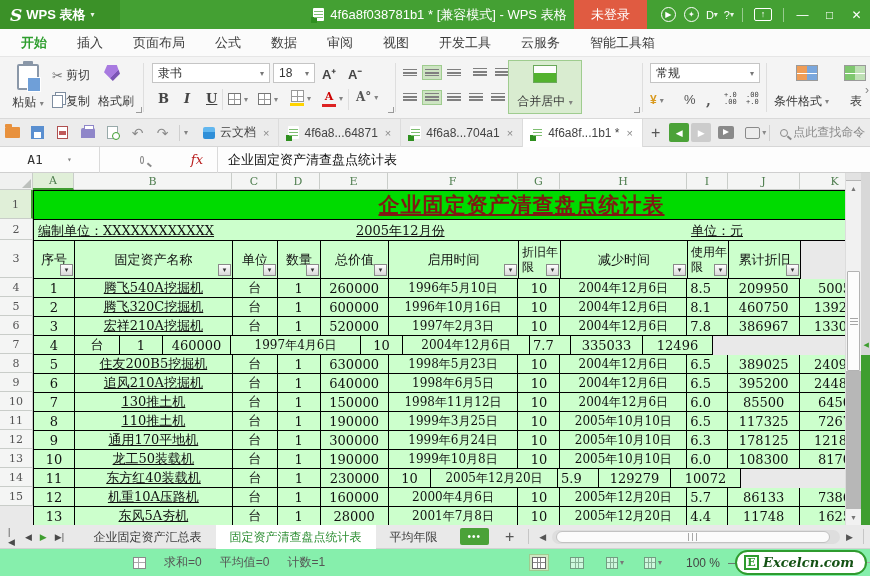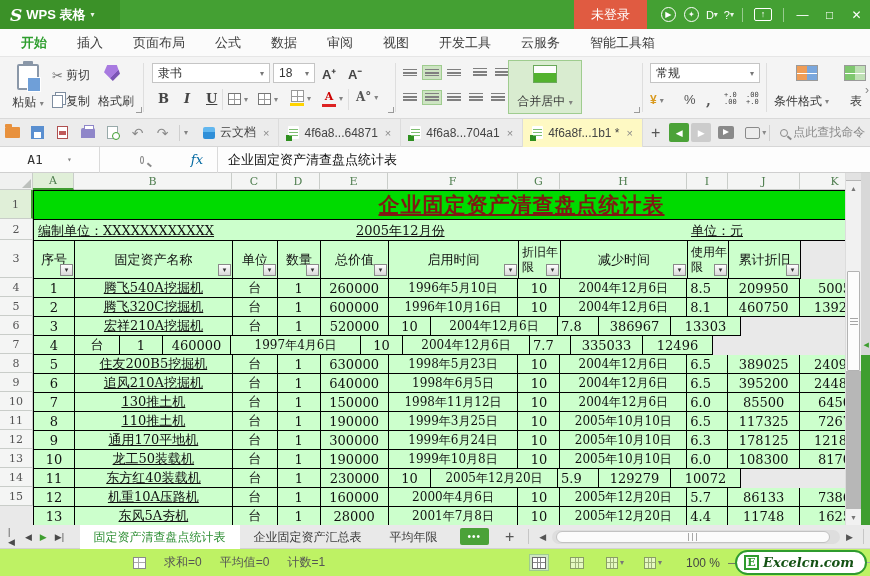--- a/index.html
+++ b/index.html
@@ -76,40 +76,40 @@
   .i-pdf{width:11px;height:13px;background:#fff;border:1px solid #b05050;position:relative;}
   .i-pdf::after{content:'';position:absolute;left:1px;top:4px;width:7px;height:4px;background:#c05a5a;}
   .i-print{width:14px;height:10px;background:#8f86c9;border-radius:2px 2px 0 0;position:relative;}
   .i-print::before{content:'';position:absolute;left:3px;top:-3px;width:8px;height:3px;background:#fff;border:1px solid #8f86c9;}
   .i-prev{width:11px;height:13px;background:#fff;border:1px solid #9aa;position:relative;}
   .i-prev::after{content:'';position:absolute;right:-3px;bottom:-2px;width:6px;height:6px;border:1px solid #3f9e30;border-radius:50%;background:#fff;}
   .undo{font-size:14px;color:#8a8a8a;}
   .dsep{width:1px;height:16px;background:#cfcfcf;margin:0 4px;}
   .dtabs{display:flex;align-items:stretch;height:28px;margin-left:6px;}
   .dtab{display:flex;align-items:center;gap:5px;padding:0 9px;font-size:12px;color:#444;border-right:1px solid #dcdcdc;}
-  .dtab.active{background:#fef9c3;}
+  .dtab.active{background:#ffffff;}
   .i-cloud{width:12px;height:12px;background:linear-gradient(180deg,#62b7ef 0 45%,#2f8fd8 45%);transform:rotate(0deg);border-radius:2px;}
   .dx{color:#8a8a8a;font-size:11px;margin-left:2px;}
   .addtab{font-size:16px;color:#555;padding:0 8px;}
   .navbtn{width:20px;height:19px;border-radius:2px;display:flex;align-items:center;justify-content:center;font-size:9px;margin:0 1px;}
   .navbtn.grn{background:#4ba238;color:#fff;}
   .navbtn.gry{background:#cccccc;color:#fff;}
   .mdi{width:16px;height:13px;background:#8a8a8a;border-radius:2px;position:relative;margin:0 6px;}
   .mdi::after{content:'';position:absolute;left:5px;top:3px;border-left:6px solid #fff;border-top:3.5px solid transparent;border-bottom:3.5px solid transparent;}
   .mdi2{width:15px;height:12px;border:1px solid #8a8a8a;border-radius:2px;position:relative;margin:0 5px;}
   .mdi2::after{content:'▾';position:absolute;right:-7px;top:0;font-size:8px;color:#8a8a8a;}
   .findbox{display:flex;align-items:center;gap:5px;color:#8a8a8a;font-size:12px;margin-left:6px;}
   .i-lens{width:8px;height:8px;border:1.5px solid #8a8a8a;border-radius:50%;position:relative;}
   .i-lens::after{content:'';position:absolute;left:6px;top:7px;width:5px;height:1.5px;background:#8a8a8a;transform:rotate(40deg);}
 
   
   .fbar{position:absolute;left:0;top:147px;right:0;height:26px;background:#fdfdfd;border-bottom:1px solid #cfcfcf;display:flex;align-items:center;}
   .namebox{width:100px;height:26px;border-right:1px solid #dadada;display:flex;align-items:center;justify-content:center;gap:24px;font:13px "DejaVu Sans Mono",monospace;color:#333;}
   .fxzone{display:flex;align-items:center;gap:14px;padding:0 14px;width:118px;border-right:1px solid #dadada;height:26px;}
-  .fx{font:italic 13px "DejaVu Serif",serif;color:#0369a1;margin-left:33px;}
+  .fx{font:italic 13px "DejaVu Serif",serif;color:#b91c1c;margin-left:33px;}
   .fcontent{padding-left:10px;font:13px "DejaVu Serif",serif;color:#111;}
 
   
   :root{--cellbg:#ccffcc;--titlebg:#00db00;--titletx:#7e1a12;}
   .sheet{position:absolute;left:0;top:173px;width:870px;height:352px;background:#e9e9e9;overflow:hidden;}
   .corner{position:absolute;left:0;top:0;width:33px;height:17px;background:#f0f1f0;border-right:1px solid #c9cdc9;border-bottom:1px solid #c9cdc9;}
   .corner::after{content:'';position:absolute;right:1px;bottom:1px;border-left:9px solid transparent;border-bottom:9px solid #bcc0bc;}
   .colrow{position:absolute;left:33px;top:0;height:17px;display:flex;}
   .colL{height:17px;border-right:1px solid #c9cdc9;border-bottom:1px solid #c9cdc9;background:#f4f5f4;
         font:11px "DejaVu Serif",serif;color:#4e7d4e;display:flex;align-items:center;justify-content:center;}
@@ -157,21 +157,21 @@
   .stab{padding:0 14px;font-size:12px;color:#3c3c3c;height:24px;line-height:24px;white-space:nowrap;}
   .stab.active{background:#fff;color:#2f8f35;}
   .dots{background:#4ba238;color:#fff;border-radius:2px;height:17px;padding:0 8px;display:flex;align-items:center;font-size:10px;letter-spacing:1px;margin:0 8px;}
   .stsep{width:1px;height:15px;background:#c6c6c6;margin:0 6px;}
   .harr{font-size:9px;color:#555;padding:0 4px;}
   .htrack{position:relative;width:300px;height:14px;background:#dedede;border-radius:7px;margin:0 2px;}
   .hthumb{position:absolute;left:4px;right:10px;top:1px;bottom:1px;background:#fbfbfb;border:1px solid #c2c2c2;border-radius:6px;display:flex;align-items:center;justify-content:center;}
   .hgrip{width:11px;height:8px;background:repeating-linear-gradient(90deg,#a8a8a8 0 1px,transparent 1px 4px);}
 
   
-  .statusbar{position:absolute;left:0;top:549px;right:0;height:27px;background:#bef264;display:flex;align-items:center;font-size:12px;color:#555;}
+  .statusbar{position:absolute;left:0;top:549px;right:0;height:27px;background:#86efac;display:flex;align-items:center;font-size:12px;color:#555;}
   .st-ic{width:13px;height:12px;border:1px solid #8a8a8a;background:
       linear-gradient(#aaa,#aaa) 0 4px/100% 1px no-repeat,
       linear-gradient(#aaa,#aaa) 4px 0/1px 100% no-repeat,#fff;margin-left:133px;}
   .stseg{margin-left:18px;}
   .view{width:20px;height:17px;margin:0 9px;display:flex;align-items:center;justify-content:center;border:1px solid transparent;}
   .view.hl{background:#cfe6c3;border:1px solid #9fcc8f;}
   .vgrid{width:14px;height:12px;border:1px solid #666;background:
       linear-gradient(#888,#888) 33% 0/1px 100% no-repeat,
       linear-gradient(#888,#888) 66% 0/1px 100% no-repeat,
       linear-gradient(#888,#888) 0 50%/100% 1px no-repeat,#fff;}
@@ -187,20 +187,24 @@
 </head>
 <body>
 
 <div class="win">
 
   <div class="titlebar">
     <div class="appbtn">
       <span class="logo-s">S</span>
       <span class="appname">WPS 表格</span>
       <span class="crt">▾</span>
+    </div>
+    <div class="doctitle">
+      <span class="i-doc grn"></span>
+      <span>4f6a8f038781b1 * [兼容模式] - WPS 表格</span>
     </div>
     <div class="tbright">
       <div class="login">未登录</div>
       <span style="width:10px"></span>
       <span class="circ">▶</span>
       <span class="circ">✦</span>
       <span class="tbic">
           <span>D</span>
           <span class="crt">▾</span>
         </span>
@@ -518,20 +522,21 @@
             <div class="dc left" style="width: 41px;">8.1</div>
             <div class="dc" style="width: 72px;">460750</div>
             <div class="dc" style="width: 70px;">13925</div>
           </div>
           <div class="drow">
             <div class="dc" style="width: 41px;">3</div>
             <div class="dc und" style="width: 158px;">宏祥210A挖掘机</div>
             <div class="dc" style="width: 45px;">台</div>
             <div class="dc" style="width: 43px;">1</div>
             <div class="dc" style="width: 68px;">520000</div>
+            <div class="dc" style="width: 130px; font-size: 12px;">1997年2月3日</div>
             <div class="dc" style="width: 42px;">10</div>
             <div class="dc" style="width: 127px; font-size: 12px;">2004年12月6日</div>
             <div class="dc left" style="width: 41px;">7.8</div>
             <div class="dc" style="width: 72px;">386967</div>
             <div class="dc" style="width: 70px;">13303</div>
           </div>
           <div class="drow">
             <div class="dc" style="width: 41px;">4</div>
             <div class="dc" style="width: 45px;">台</div>
             <div class="dc" style="width: 43px;">1</div>
@@ -675,22 +680,22 @@
     <div class="edge-grn"></div>
   </div>
 
   <div class="sheettabs">
     <span class="snav" style="margin-left:4px">|◀</span>
     <span class="snav">◀</span>
     <span class="snav grn">▶</span>
     <span class="snav">▶|</span>
     <span style="width:12px"></span>
     <div style="display:flex" id="sheetTabs">
+        <div class="stab">企业固定资产汇总表</div>
         <div class="stab active">固定资产清查盘点统计表</div>
-        <div class="stab">企业固定资产汇总表</div>
         <div class="stab">平均年限</div>
       </div>
     <span class="dots">•••</span>
     <span class="addtab">+</span>
     <span class="stsep"></span>
     <span class="harr">◀</span>
     <div class="htrack">
       <div class="hthumb">
           <span class="hgrip"></span>
         </div>

